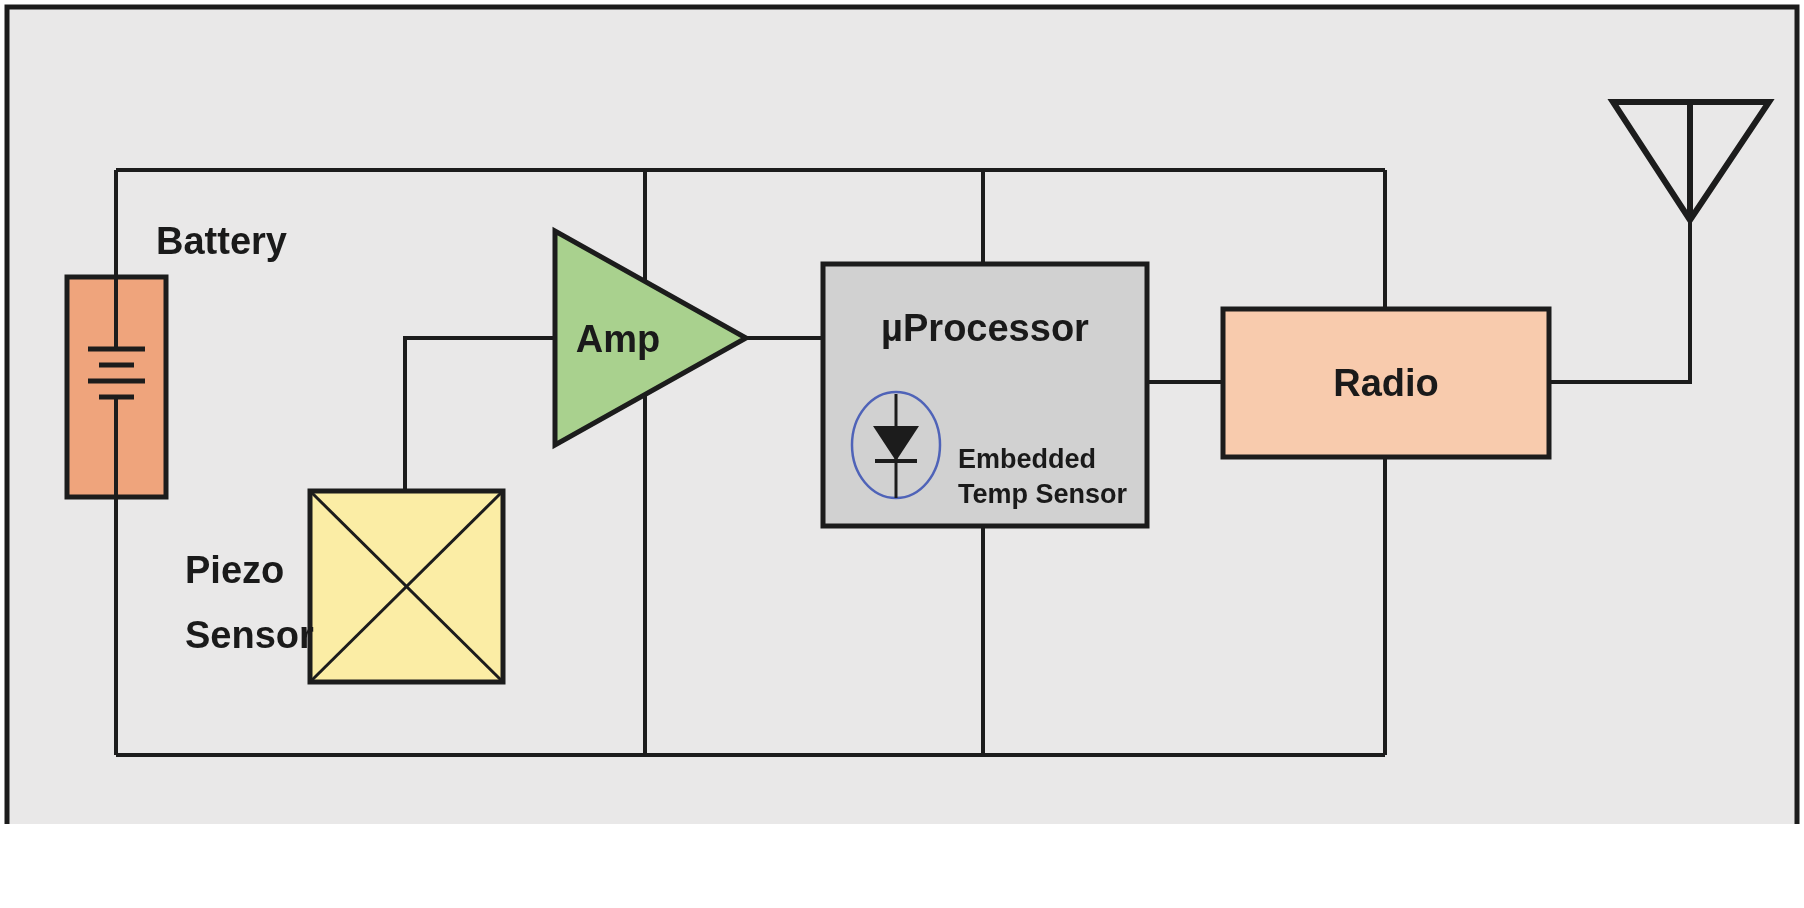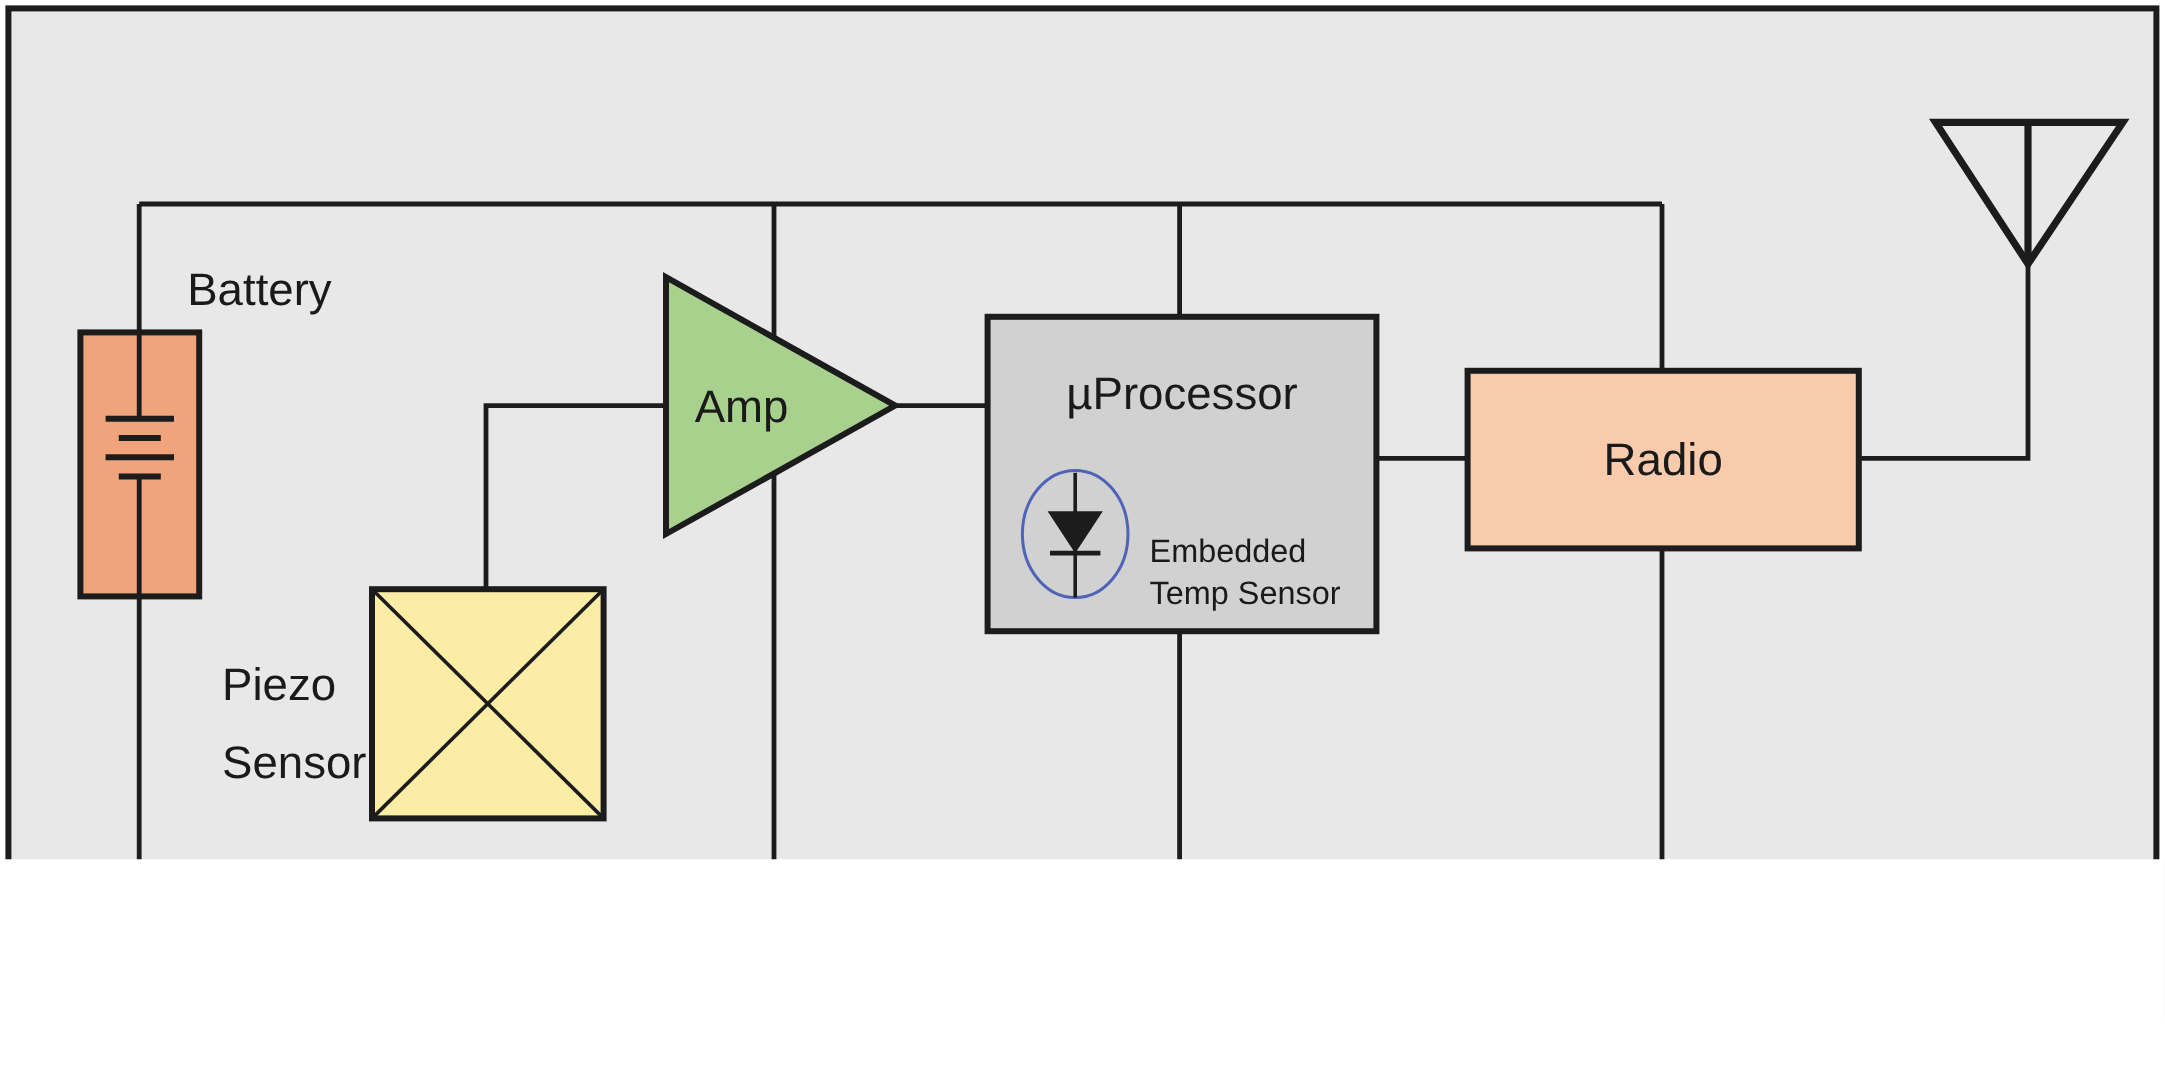--- a/index.html
+++ b/index.html
@@ -4,22 +4,23 @@
 <style>
   html, body {
     margin: 0;
     padding: 0;
     background: #ffffff;
     font-family: "Liberation Sans", sans-serif;
   }
   .stage {
     position: relative;
     width: 1804px;
-    height: 716px;
+    height: 824px;
     overflow: hidden;
+    font-weight: bold;
   }
   svg {
     display: block;
   }
   text {
     font-family: "Liberation Sans", sans-serif;
     fill: #1a1a1a;
   }
   .label-main { font-size: 38px; }
   .label-small { font-size: 27px; }

